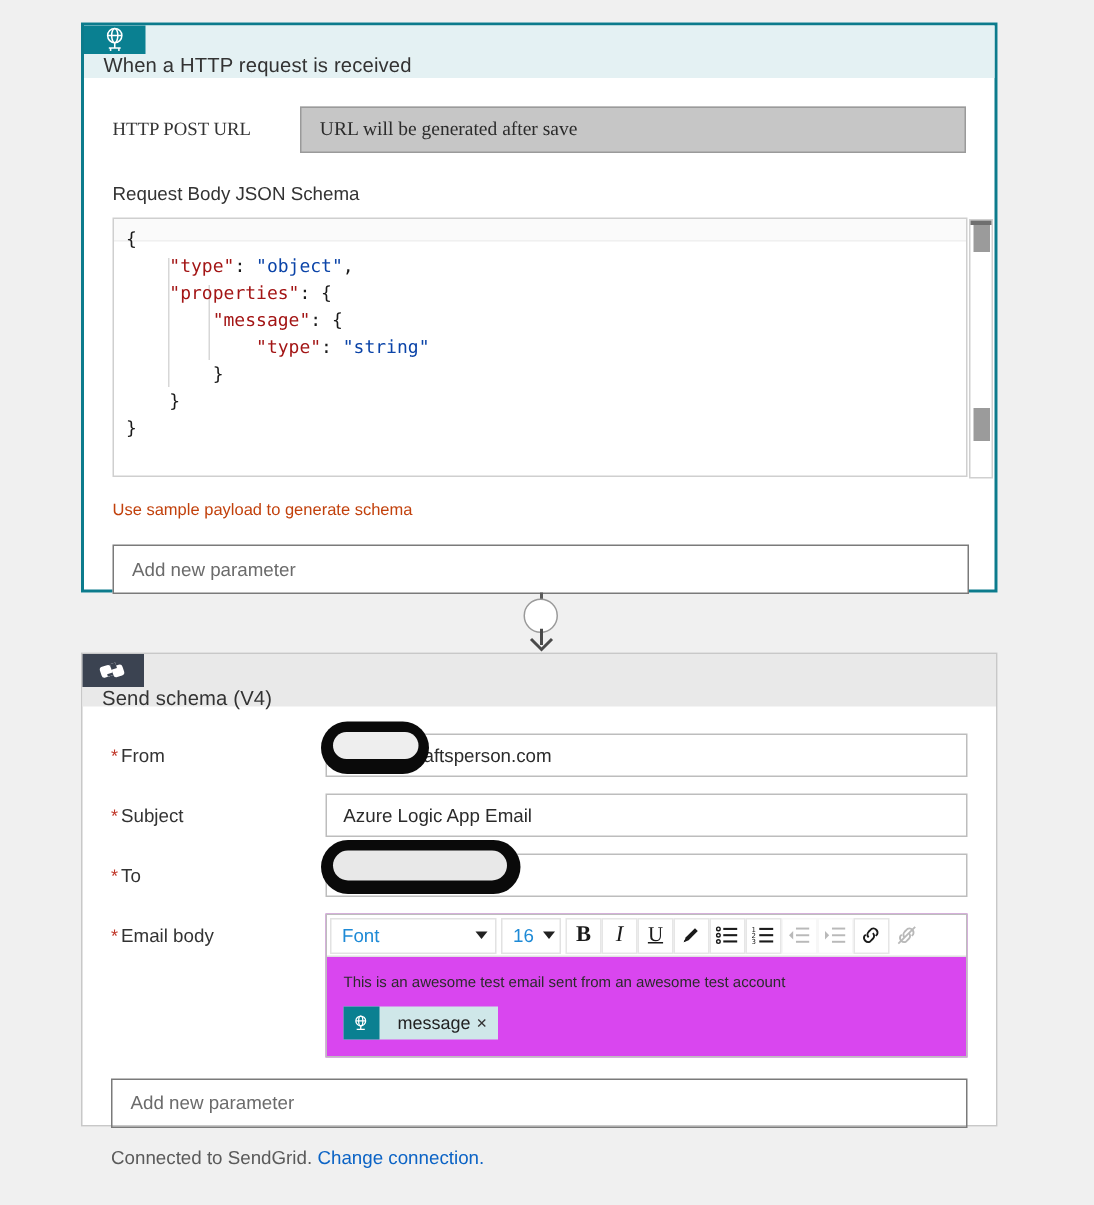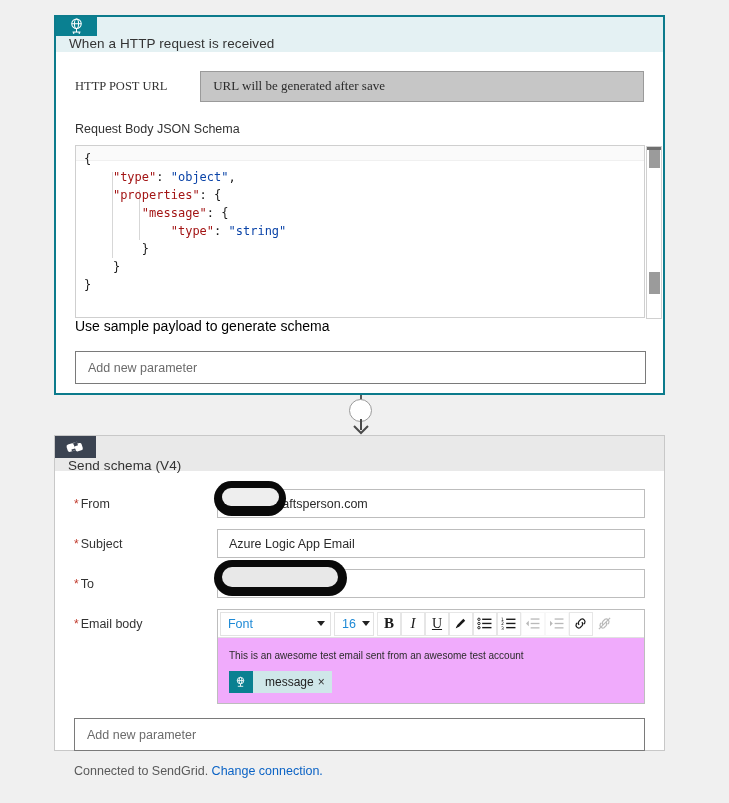--- a/index.html
+++ b/index.html
@@ -87,21 +87,21 @@
   
   .code-scroll {
     position: absolute; right: -18px; top: 0;
     width: 16px; height: 173px;
     background: #ffffff; border: 1px solid #d0d0d0;
   }
   .code-scroll .thumb { position: absolute; left: 2px; width: 11px; background: #9b9b9b; }
   .code-scroll .cap   { position: absolute; left: 0; right: 0; top: 0; height: 3px; background: #6f6f6f; }
 
   .sample-link {
-    font-size: 14px; color: #000000;
+    margin-top: 16px; font-size: 11px; color: #c2410c;
   }
 
   .param-box {
     margin-top: 17px;
     width: 571px; height: 33px;
     border: 1px solid #7a7a7a;
     display: flex; align-items: center;
     padding-left: 12px;
     font-size: 12.5px; color: #6b6b6b;
     background: #fff;
@@ -142,21 +142,21 @@
   }
   .redact-inner {
     position: absolute;
     background: #eeeeee;
     border-radius: 40px;
   }
 
   
   .editor {
     width: 440px;
-    border: 1px solid #bdbdbd; background: #f0abfc;
+    border: 1px solid #bdbdbd; background: #d946ef;
   }
   .toolbar {
     display: flex; align-items: center;
     height: 28px; padding: 0 2px;
     border-bottom: 1px solid #e0e0e0;
     background: #fff;
   }
   .tb-sel {
     display: flex; align-items: center; justify-content: space-between;
     height: 24px; border: 1px solid #e2e2e2; background: #fff;

